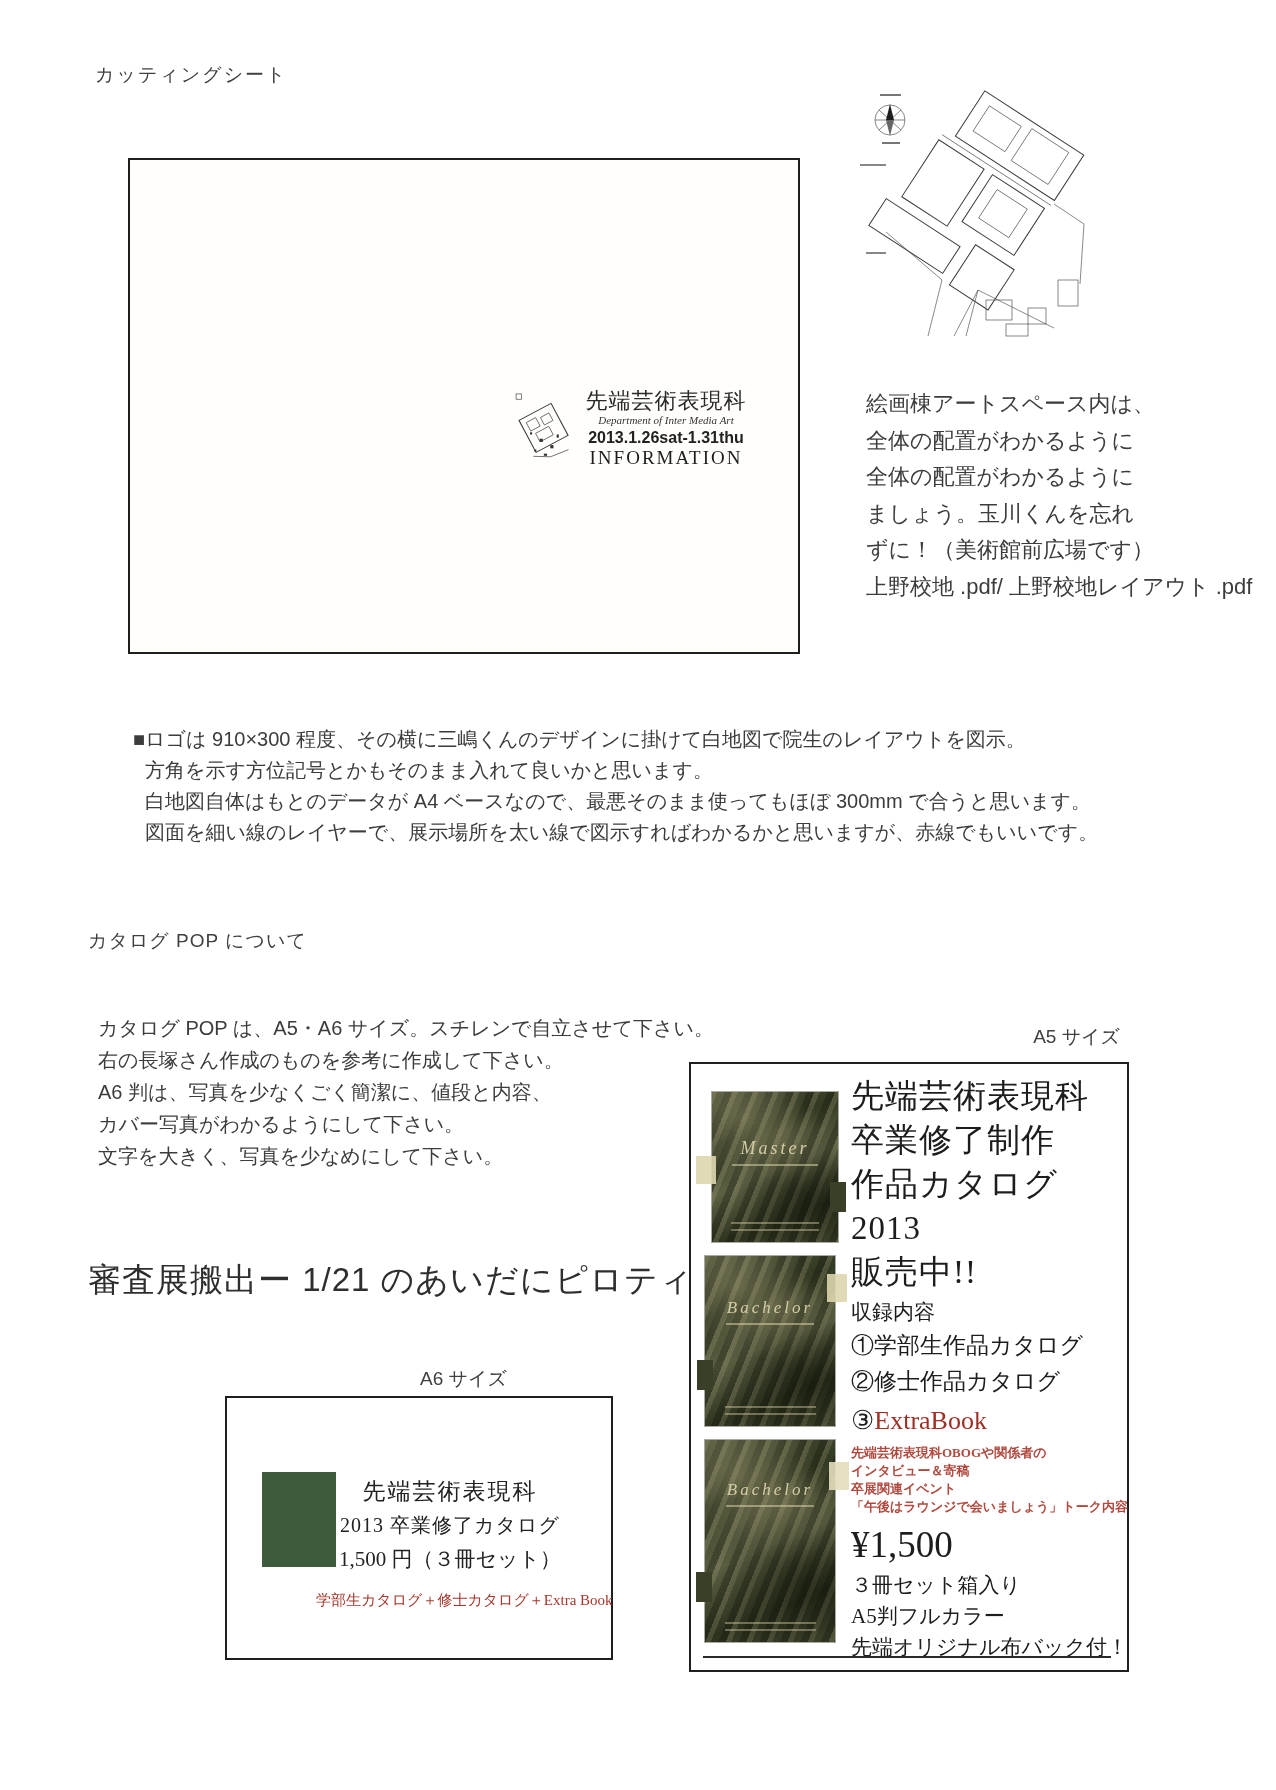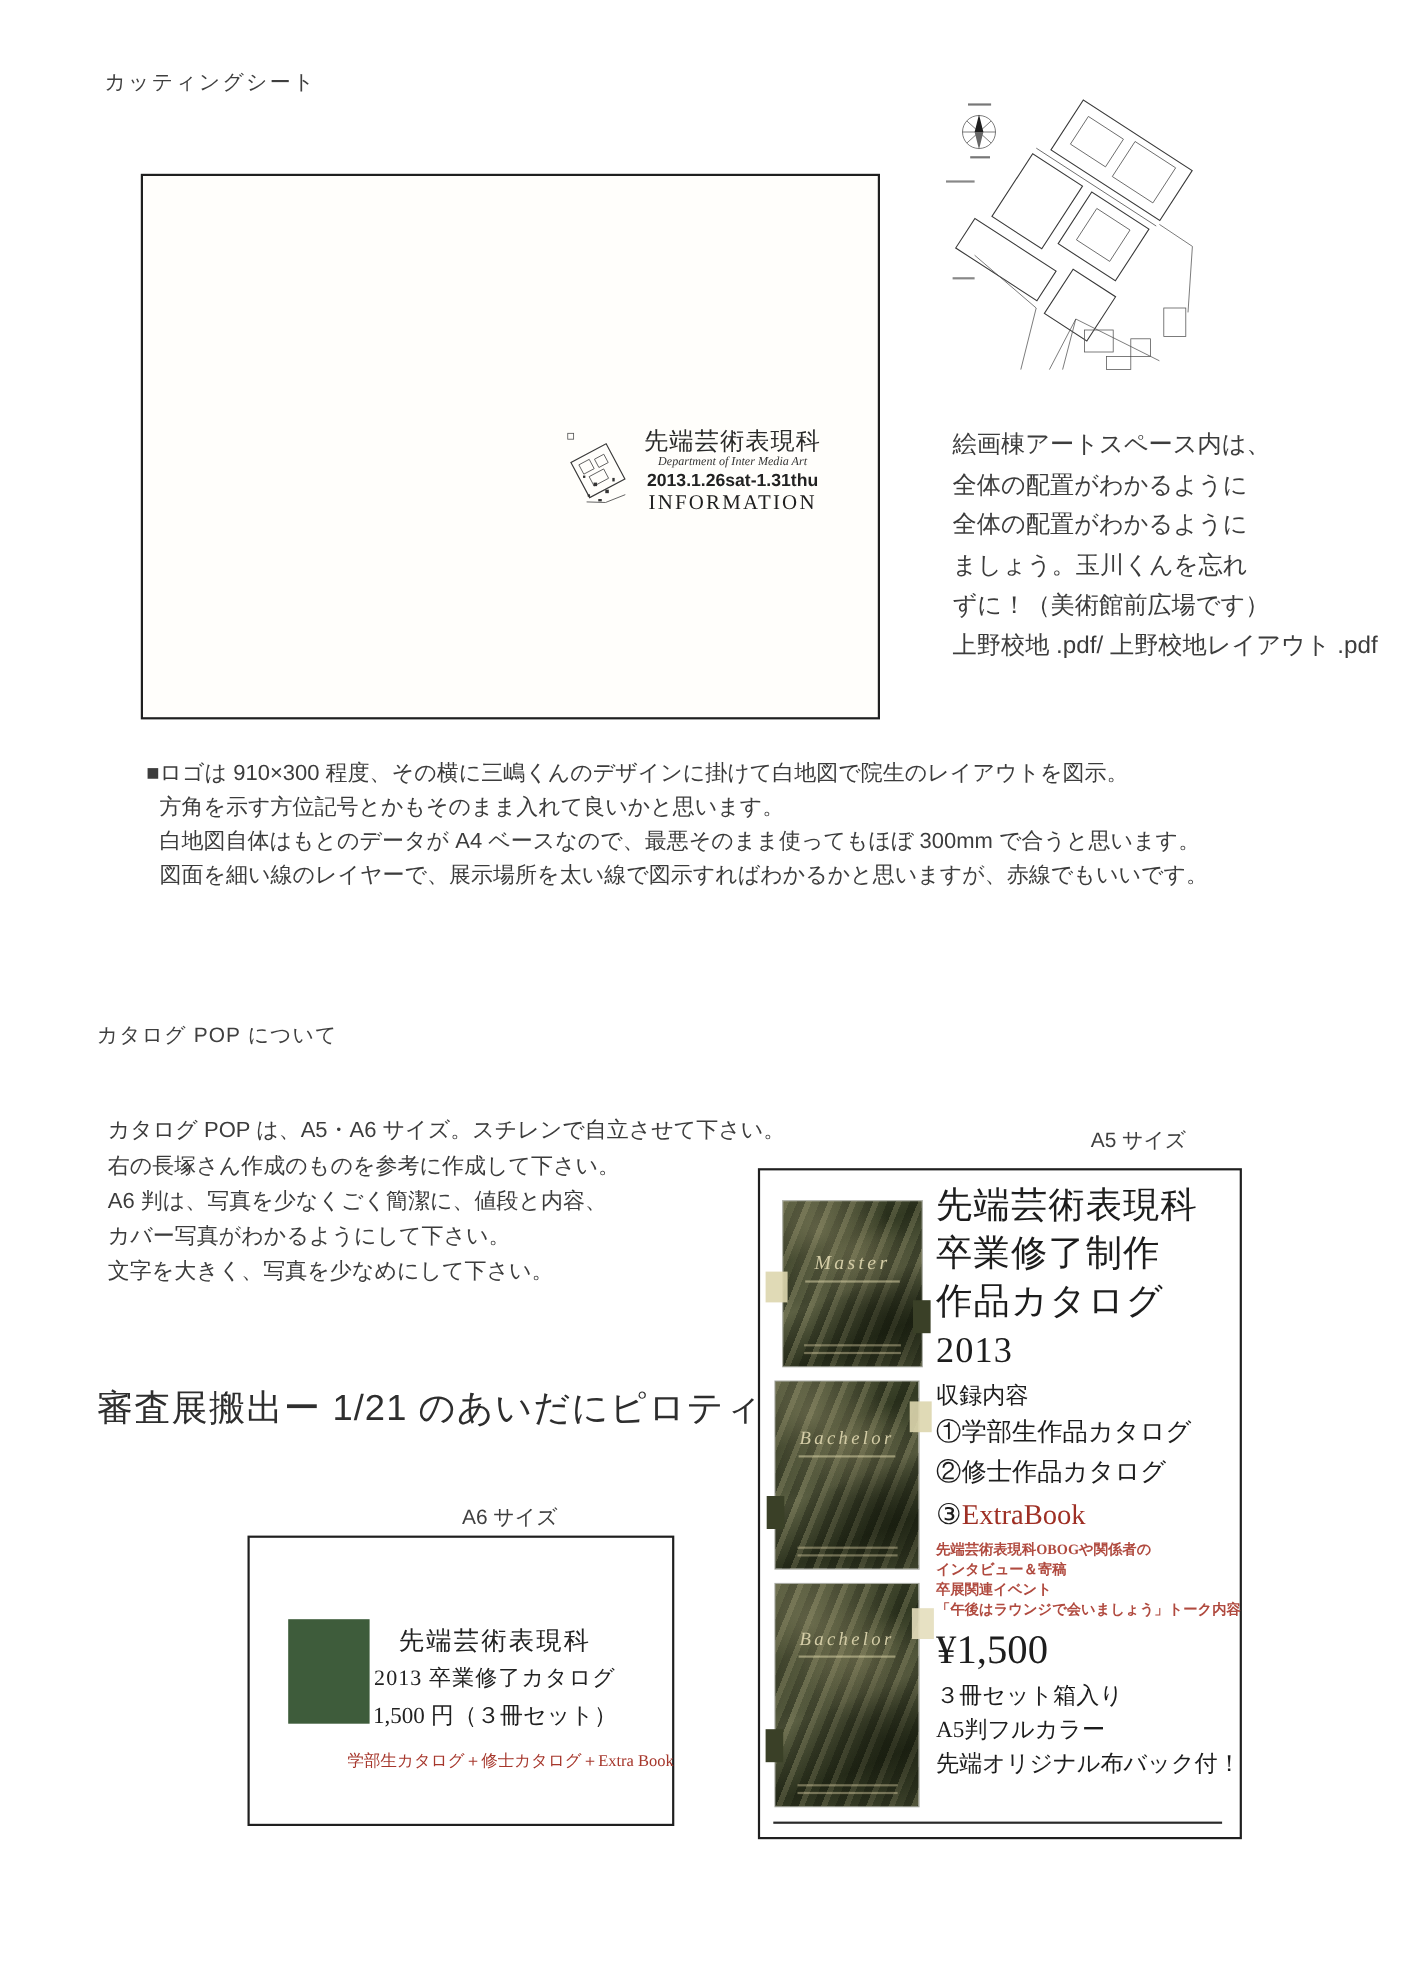--- a/index.html
+++ b/index.html
@@ -22,41 +22,41 @@
   .logo-dates{font-size:16px;font-weight:bold;line-height:19px;color:#222;margin-top:1px}
   .logo-info{font-family:"Liberation Serif","DejaVu Serif",serif;font-size:19px;letter-spacing:2px;line-height:22px;color:#1e1e1e}
 
   
   #campus-map{left:858px;top:84px;width:230px;height:256px}
 
   
   #right-note{left:866px;top:386px;font-size:22px;line-height:36.5px;color:#3c3c3c}
 
   
-  #logo-note{left:133px;top:688px;font-size:20px;line-height:31px;color:#3c3c3c}
+  #logo-note{left:133px;top:724px;font-size:20px;line-height:31px;color:#3c3c3c}
   #logo-note .note-line + .note-line{margin-left:12px}
 
   
   #pop-heading{left:88px;top:928px;font-size:19px;letter-spacing:1px}
   #pop-note{left:98px;top:1012px;font-size:20px;line-height:32px;color:#3c3c3c}
   .para-gap{margin-top:23px}
   #moveout-heading{left:88px;top:1258px;font-size:33px;color:#2e2e2e;letter-spacing:1px}
 
   
   #a6-label{left:420px;top:1366px;width:170px;text-align:left;font-size:19px}
   #a6-box{left:225px;top:1396px;width:384px;height:260px;border:2px solid #1f1f1f;background:#fff}
   #a6-swatch{left:262px;top:1472px;width:74px;height:95px;background:#3e5c3b}
   #a6-text{left:316px;top:1476px;width:268px;text-align:center;color:#222}
   .a6-title{font-size:23px;letter-spacing:2px}
   .a6-l2{font-size:20px;margin-top:5px;letter-spacing:1px}
   .a6-l3{font-size:21px;margin-top:6px}
   .a6-red{font-size:15px;margin-top:18px;color:#a6372c}
 
   
-  #a5-label{left:950px;top:1024px;width:170px;text-align:center;font-size:19px}
+  #a5-label{left:950px;top:1024px;width:170px;text-align:right;font-size:19px}
   #a5-box{left:689px;top:1062px;width:436px;height:606px;border:2px solid #1f1f1f;background:#fff}
   #a5-underline{left:703px;top:1656px;width:408px;height:2px;background:#2a2a2a}
 
   
   .cover{position:absolute;
     background:
       radial-gradient(circle at 25% 18%, rgba(205,195,150,.32), rgba(0,0,0,0) 42%),
       radial-gradient(circle at 75% 70%, rgba(12,16,6,.5), rgba(0,0,0,0) 50%),
       radial-gradient(circle at 60% 35%, rgba(180,170,125,.25), rgba(0,0,0,0) 35%),
       repeating-linear-gradient(112deg, rgba(200,192,150,.18) 0 5px, rgba(0,0,0,0) 5px 12px, rgba(8,12,4,.28) 12px 19px),
@@ -230,20 +230,21 @@
   <div class="cover-sub"></div>
   <div class="cover-cap cap-a"></div>
   <div class="cover-cap cap-b"></div>
 </div>
 
 <div class="abs serif" id="a5-text">
   <div class="a5-title nowrap">先端芸術表現科</div>
   <div class="a5-title nowrap">卒業修了制作</div>
   <div class="a5-title nowrap">作品カタログ</div>
   <div class="a5-title nowrap">2013</div>
+  <div class="a5-title nowrap">販売中!!</div>
   <div class="a5-contents nowrap">収録内容</div>
   <div class="a5-item nowrap">①学部生作品カタログ</div>
   <div class="a5-item nowrap">②修士作品カタログ</div>
   <div class="a5-item3 nowrap"><span>③</span><span class="red">ExtraBook</span></div>
   <div class="a5-rednotes red-soft">
     <div class="nowrap">先端芸術表現科OBOGや関係者の</div>
     <div class="nowrap">インタビュー＆寄稿</div>
     <div class="nowrap">卒展関連イベント</div>
     <div class="nowrap">「午後はラウンジで会いましょう」トーク内容</div>
   </div>

